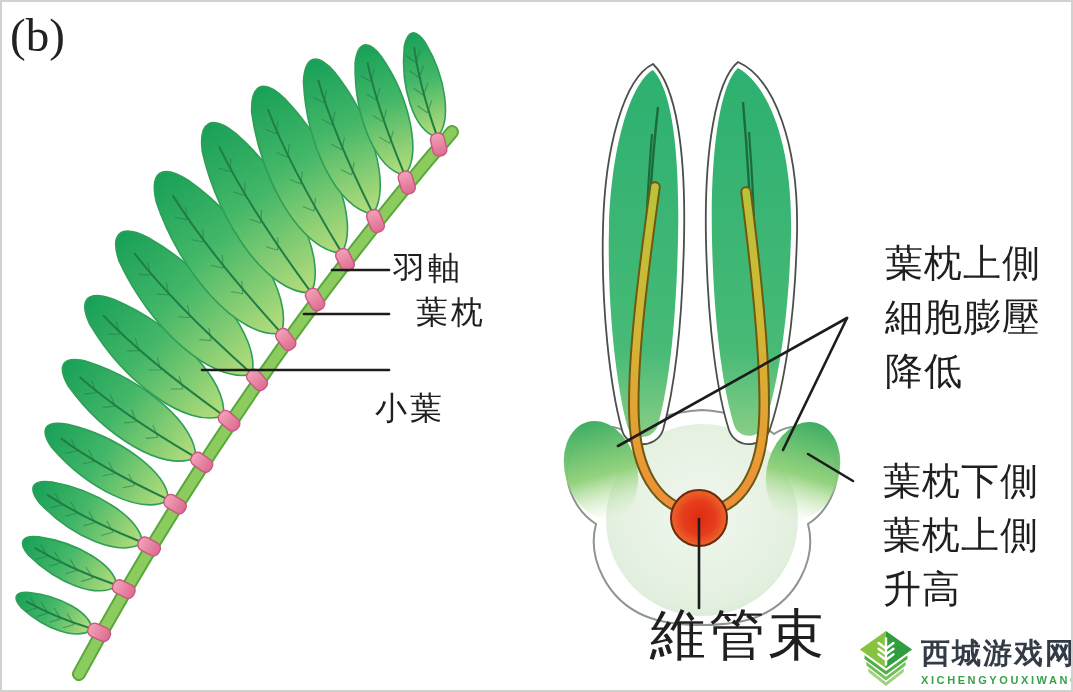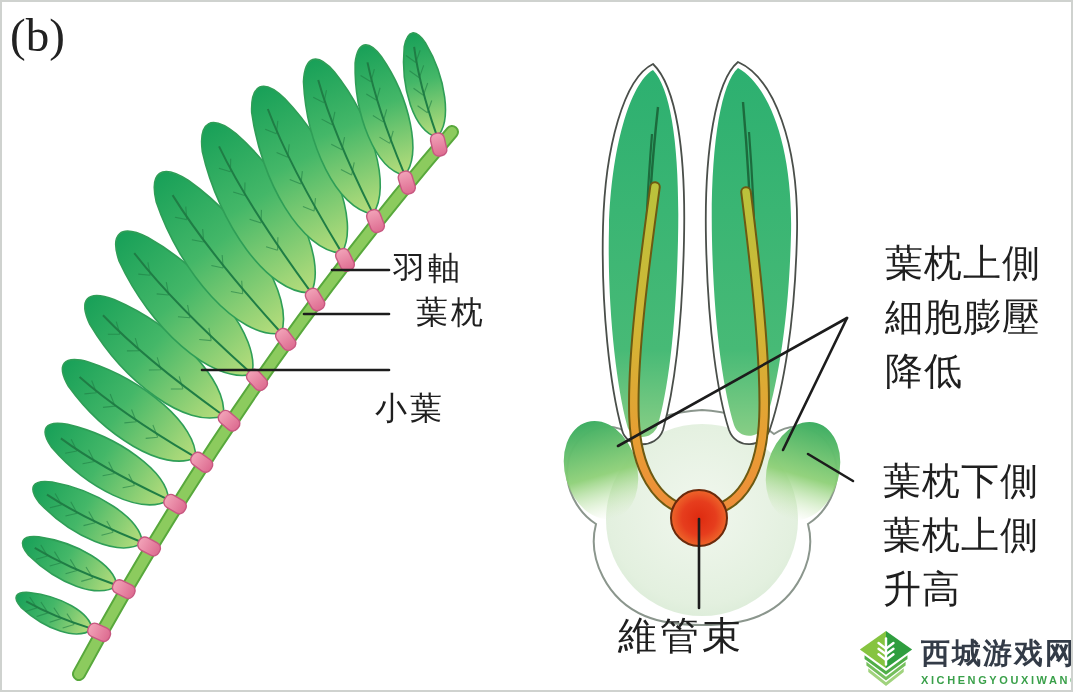--- a/index.html
+++ b/index.html
@@ -12,21 +12,21 @@
   .lbl{position:absolute;color:#1f1f1f;white-space:pre-line;}
   .panel-label{left:8px;top:6px;font-family:"Liberation Serif","DejaVu Serif",serif;
     font-size:47px;color:#222;}
   .part-label{font-size:32px;letter-spacing:3px;transform:translateY(-52%);}
   .lbl-rachis{left:391px;top:268px;}
   .lbl-pulvinus{left:414px;top:312px;}
   .lbl-leaflet{left:373px;top:368px;margin-top:40px;}
   .turgor-label{font-size:38px;line-height:54px;letter-spacing:1px;margin-left:25px;}
   .lbl-upper{left:858px;top:234px;}
   .lbl-lower{left:856px;top:452px;}
-  .lbl-vascular{left:616px;top:634px;font-size:39px;letter-spacing:3px;transform:translateY(-50%);text-align:center;}
+  .lbl-vascular{left:648px;top:634px;font-size:56px;letter-spacing:3px;transform:translateY(-50%);text-align:center;}
   .watermark{position:absolute;left:856px;top:628px;display:flex;align-items:flex-start;gap:7px;}
   .wm-text{display:flex;flex-direction:column;justify-content:flex-end;height:56px;}
   .wm-title{font-size:29px;font-weight:bold;color:#333b47;letter-spacing:2px;line-height:36px;}
   .wm-sub{font-size:11px;font-weight:bold;color:#3aa04a;letter-spacing:2.6px;margin-top:3px;}
 </style>
 </head>
 <body>
 
 <div class="canvas">
 

